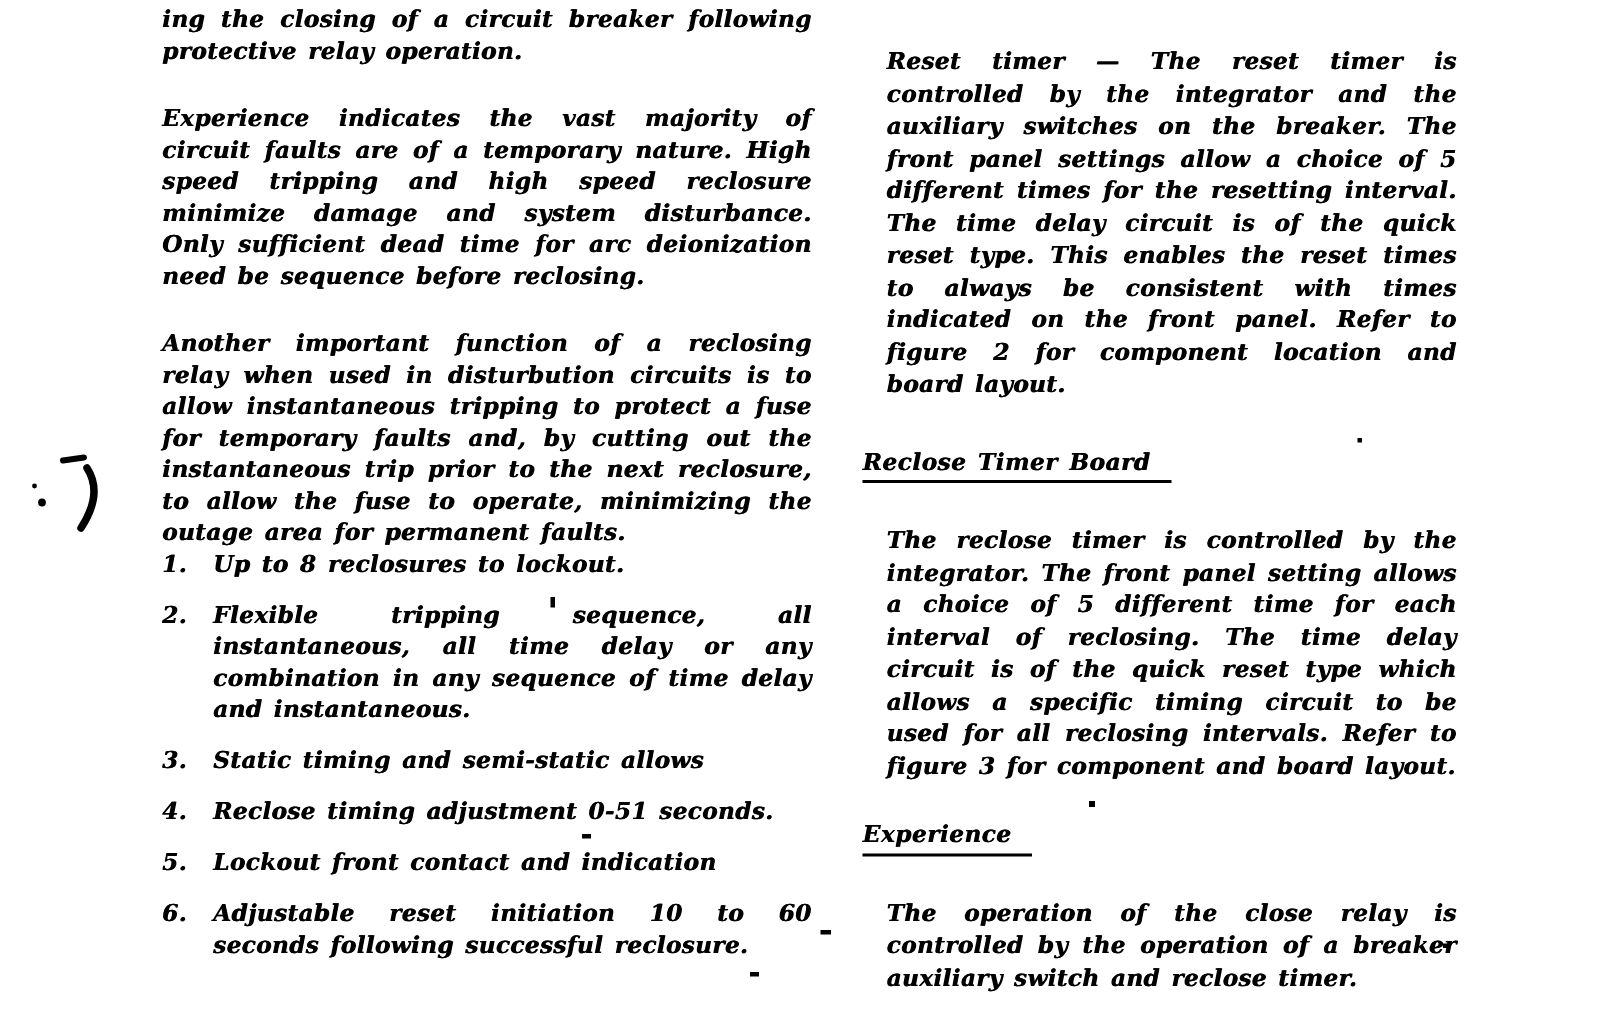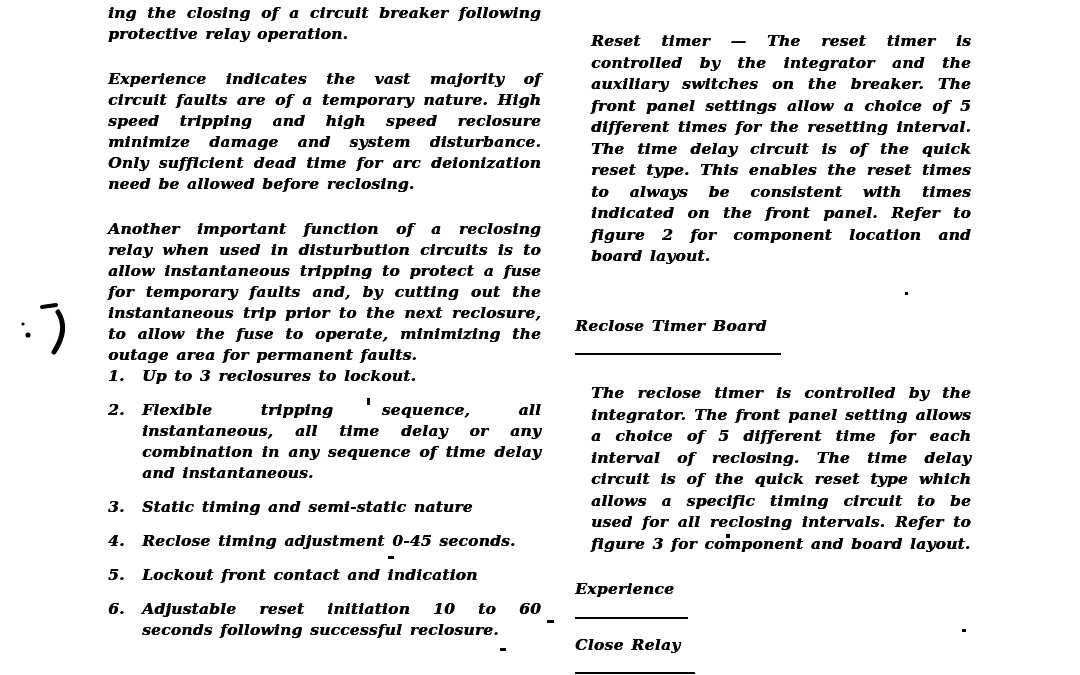--- a/index.html
+++ b/index.html
@@ -42,22 +42,22 @@
     line-height: 21.5px;
   }
   .para { margin: 0 0 24px 0; }
   .para.tight { margin-bottom: 0; }
   .para.intro { margin-bottom: 14px; }
 
   .doc-heading {
     display: inline-block;
     border-bottom: 2.5px solid #000;
     padding-right: 14px;
-    padding-bottom: 17px;
-    margin: 32px 0 11px 0;
+    padding-bottom: 2px;
+    margin: 14px 0 11px 0;
     font-size: 15.5px;
     letter-spacing: 0.3px;
   }
   .section .body { margin: 16px; }
   .section { margin: 0; }
 
   .list-item {
     display: flex;
     margin: 0 0 13px 0;
   }
@@ -87,39 +87,39 @@
 
   <svg class="margin-mark" width="56" height="72" viewBox="0 0 56 72">
     <path d="M26 13 L40 11" stroke="#000" stroke-width="4" fill="none" stroke-linecap="round"></path>
     <path d="M42 18 Q53 35 38 58" stroke="#000" stroke-width="5" fill="none" stroke-linecap="round"></path>
     <circle cx="12" cy="41" r="2.6" fill="#000"></circle>
     <circle cx="7" cy="30" r="1.6" fill="#000"></circle>
   </svg>
 
   <div class="col col-left">
     <p class="para">ing the closing of a circuit breaker following pro­tective relay operation.</p>
-    <p class="para">Experience indicates the vast majority of circuit faults are of a temporary nature. High speed tripping and high speed reclosure minimize damage and system disturbance. Only sufficient dead time for arc deionization need be allowed before reclosing.</p>
+    <p class="para">Experience indicates the vast majority of circuit faults are of a temporary nature. High speed tripping and high speed reclosure minimize damage and system disturbance. Only sufficient dead time for arc deionization need be sequence before reclosing.</p>
     <p class="para tight">Another important function of a reclosing relay when used in disturbution circuits is to allow instantaneous tripping to protect a fuse for temporary faults and, by cutting out the instantaneous trip prior to the next reclosure, to allow the fuse to operate, minimizing the outage area for permanent faults.</p>
 
     <div class="list">
       <div class="list-item">
         <span class="num">1.</span>
-        <span class="item-text">Up to 3 reclosures to lockout.</span>
+        <span class="item-text">Up to 8 reclosures to lockout.</span>
       </div>
       <div class="list-item">
         <span class="num">2.</span>
         <span class="item-text">Flexible tripping sequence, all instantaneous, all time delay or any combination in any sequence of time delay and instantaneous.</span>
       </div>
       <div class="list-item">
         <span class="num">3.</span>
-        <span class="item-text">Static timing and semi-static nature</span>
+        <span class="item-text">Static timing and semi-static allows</span>
       </div>
       <div class="list-item">
         <span class="num">4.</span>
-        <span class="item-text">Reclose timing adjustment 0-45 seconds.</span>
+        <span class="item-text">Reclose timing adjustment 0-51 seconds.</span>
       </div>
       <div class="list-item">
         <span class="num">5.</span>
         <span class="item-text">Lockout front contact and indication</span>
       </div>
       <div class="list-item">
         <span class="num">6.</span>
         <span class="item-text">Adjustable reset initiation 10 to 60 seconds following successful reclosure.</span>
       </div>
 
@@ -135,21 +135,20 @@
     <div class="section">
       <div class="doc-heading">Reclose Timer Board</div>
       <p class="body para tight">The reclose timer is controlled by the integrator. The front panel setting allows a choice of 5 different time for each interval of reclosing. The time delay circuit is of the quick reset type which allows a specific timing circuit to be used for all reclosing intervals. Refer to figure 3 for component and board layout.</p>
     </div>
 
     <div class="section">
       <div class="doc-heading" style="margin-top:8px;">Experience</div>
     </div>
 
     <div class="section">
-      <div class="doc-heading" style="margin-top:4px;">Close Relay</div>
       <p class="body para tight">The operation of the close relay is controlled by the operation of a breaker auxiliary switch and reclose timer.</p>
     </div>
 
   </div>
 
   <div class="speck" style="left:367px; top:398px; width:3px; height:7px;"></div>
   <div class="speck" style="left:388px; top:556px; width:6px; height:3px;"></div>
   <div class="speck" style="left:547px; top:620px; width:7px; height:3px;"></div>
   <div class="speck" style="left:500px; top:648px; width:6px; height:3px;"></div>
   <div class="speck" style="left:905px; top:292px; width:3px; height:3px;"></div>

